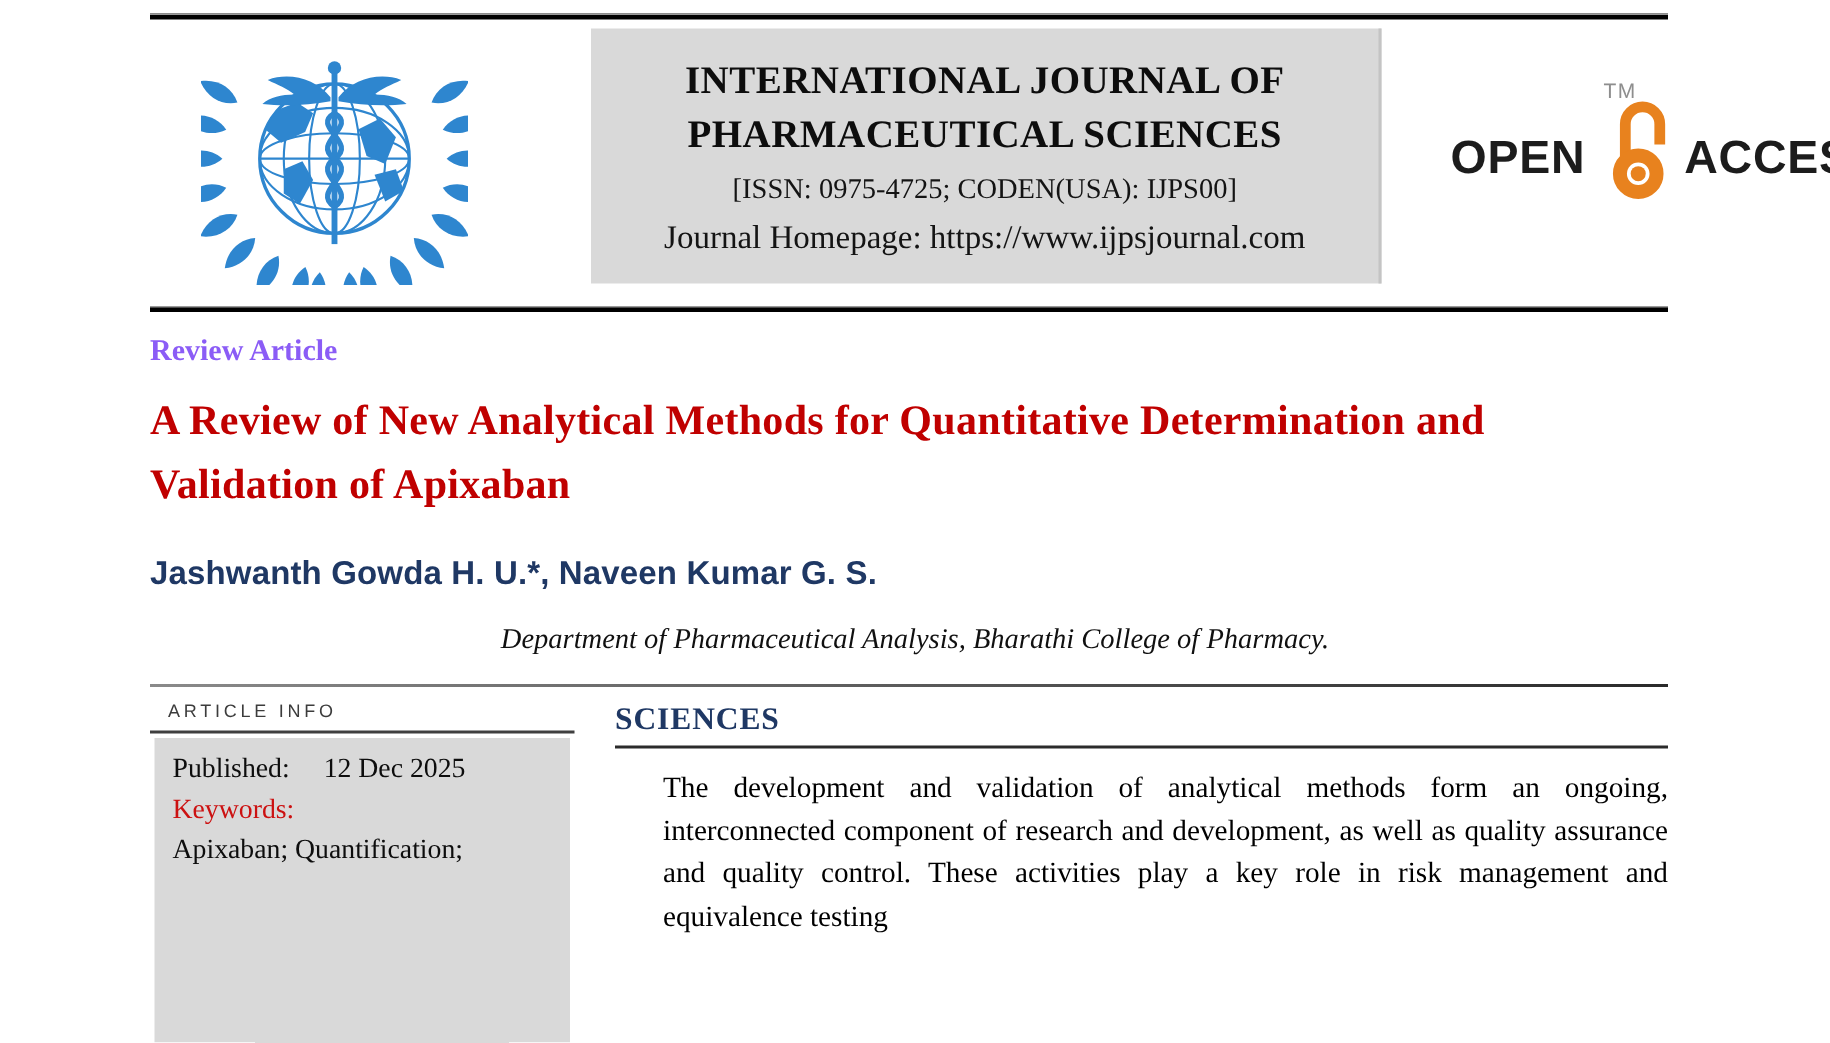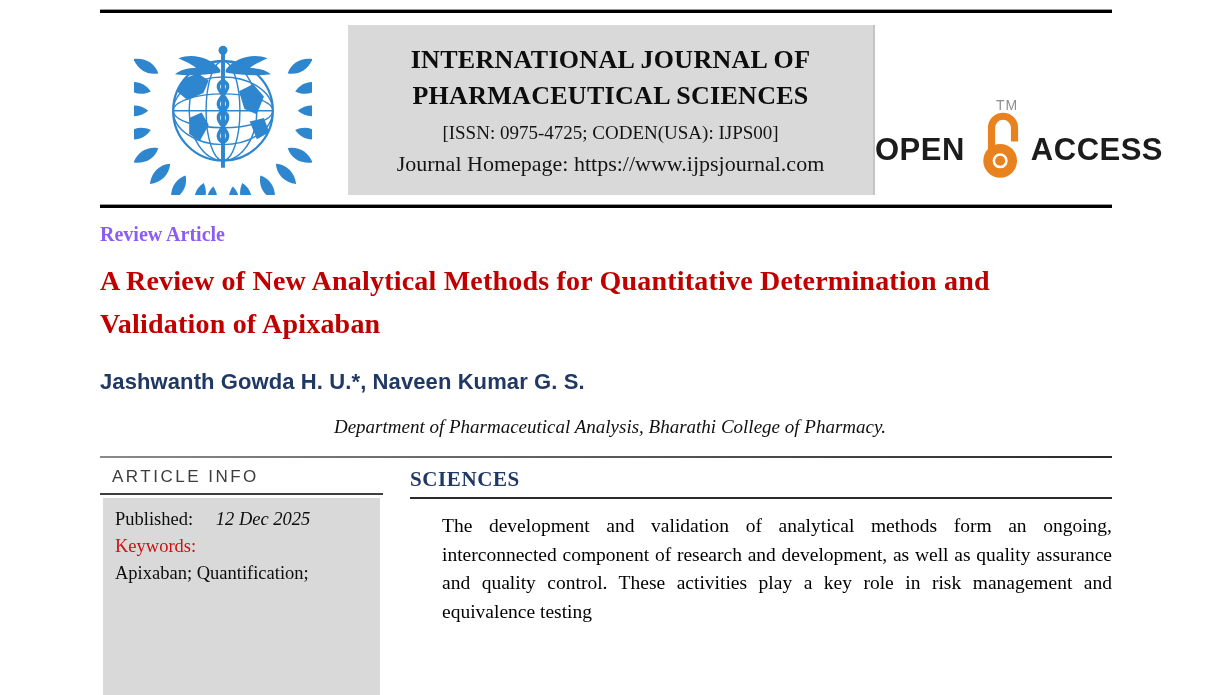--- a/index.html
+++ b/index.html
@@ -18,68 +18,68 @@
   
   .rule-thick {
     margin:9px 108px 0 100px; height:4px;
     background:#000; border-top:1px solid #9a9a9a;
   }
   .rule-thin {
     margin:18px 108px 0 100px; height:2px;
     background:linear-gradient(to right,#8a8a8a,#2a2a2a);
   }
   
-  .masthead { margin:0 108px 0 100px; height:182px; display:flex; align-items:flex-end; }
+  .masthead { margin:0 108px 0 100px; height:182px; display:flex; align-items:center;gap:46px; }
   .logo-wrap { width:178px; height:172px; margin-left:34px; flex:0 0 auto; }
   .logo-wrap svg { width:100%; height:100%; display:block; }
   .journal-box {
     width:527px; height:170px; margin-left:36px; flex:0 0 auto;
     background:#D9D9D9; text-align:center; padding-top:17px;
     border-right:2px solid #c4c4c4;
   }
   .journal-name { font-weight:bold; font-size:26px; line-height:36px; color:#0d0d0d; letter-spacing:0.3px; }
   .journal-issn { font-size:19px; line-height:33px; margin-top:2px; color:#141414; }
   .journal-home { font-size:22px; line-height:30px; color:#141414; }
   .oa-wrap { flex:1; display:flex; align-items:center; justify-content:flex-end; padding-right:8px; }
   .oa-logo { position:relative; display:flex; align-items:center; }
   .oa-word {
     font-family:"Liberation Sans", sans-serif; font-weight:bold;
     font-size:31px; letter-spacing:0.5px; color:#1c1c1c; line-height:1;
   }
   .oa-lock { width:56px; height:92px; margin:0 5px; transform:translateY(-4px); }
   .oa-tm {
-    position:absolute; top:-6px; left:121px;
+    position:absolute; top:-6px; left:102px;
     font-family:"Liberation Sans", sans-serif; font-size:14px; color:#8e8e8e; letter-spacing:1px;
   }
   
   .article-type { margin:15px 100px 0; font-size:20px; font-weight:bold; color:#8b5cf6; }
   .article-title {
     margin:13px 100px 4px; max-width:990px;
     font-size:28px; font-weight:bold; color:#C00000; line-height:43px; letter-spacing:0.2px;
   }
   .authors {
     margin:24px 100px 0;
     font-family:"Liberation Sans", sans-serif; font-weight:bold;
     font-size:22px; color:#1F3864; letter-spacing:0.1px;
   }
   .affiliation { margin:21px 100px 0; font-style:italic; font-size:19px; color:#101010;text-align:center; }
   
   .columns { margin:9px 108px 0 100px; display:flex; align-items:flex-start; }
   .col-left { width:283px; flex:0 0 auto; }
   .ai-heading {
-    font-family:"Liberation Sans", sans-serif; font-size:17px;
+    font-family:"Liberation Sans", sans-serif; font-size:12px;
     letter-spacing:2.5px; color:#3c3c3c; padding-left:12px;
   }
   .ai-rule { height:2px; background:#3f3f3f; margin-top:6px; }
   .ai-box {
     margin:3px 0 0 3px; width:277px; background:#D9D9D9;
     padding:8px 10px 120px 12px; font-size:18.5px; line-height:27px; color:#0d0d0d;
   }
   .ai-published-label { display:inline-block; }
-  .ai-published-value { display:inline-block; margin-left:18px;font-style:italic; }
+  .ai-published-value { display:inline-block; margin-left:18px; }
   .ai-keywords-label { color:#CC1111; }
   .col-right { flex:1; margin-left:27px; }
   .ab-heading { font-size:21px; font-weight:bold; color:#1F3864; letter-spacing:0.6px; }
   .ab-rule { height:2px; background:#2b2b2b; margin-top:5px; }
   .ab-text {
     margin-top:13px; font-size:19.5px; line-height:28.5px;
     text-align:justify; color:#000000;margin-left:32px;
   }
 </style>
 </head>

